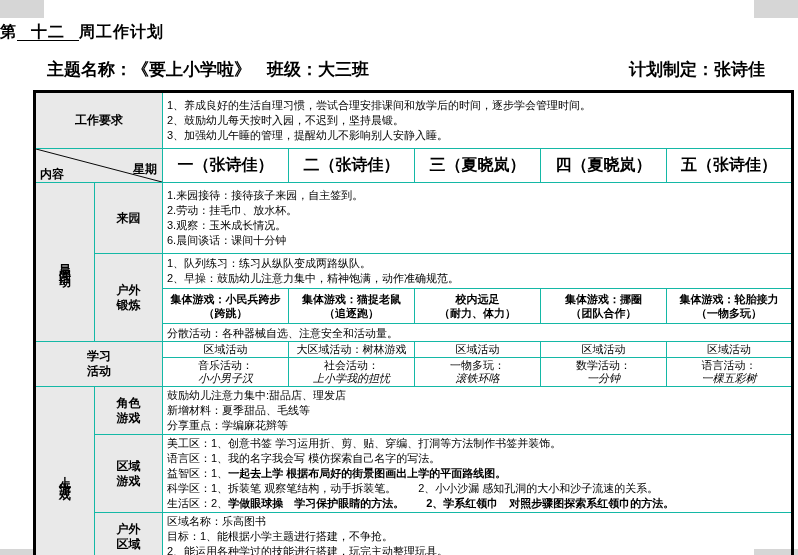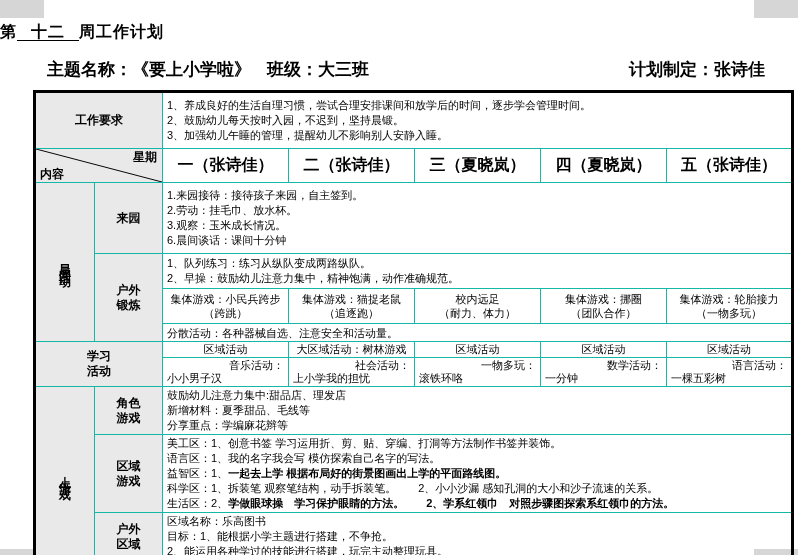--- a/index.html
+++ b/index.html
@@ -49,29 +49,29 @@
   td.lbl {
     background:#e9e9e9; font-weight:bold; text-align:center;
     font-size:12px; padding:1px 2px;
   }
   .wrap2 { width:2.3em; margin:0 auto; line-height:15px; }
   .vtext {
     writing-mode:vertical-lr; text-orientation:upright;
     margin:0 auto; letter-spacing:4px; line-height:1;
   }
   td.dayhead { text-align:center; font-weight:bold; font-size:16px; }
-  td.game { text-align:center; font-weight:normal; padding:1px 2px; line-height:14px; }
+  td.game { text-align:center; font-weight:bold; padding:1px 2px; line-height:14px; }
   td.center { text-align:center; }
-  .act-name { display:block; text-align:left; line-height:13px; }
-  .act-type { display:block; text-align:right; line-height:13px; }
+  .act-name { display:block; text-align:center; line-height:13px;font-style:italic; }
+  .act-type { display:block; text-align:center; line-height:13px; }
   .tight li, .plain { line-height:15px; }
 
   td.diag { background:#e9e9e9; position:relative; padding:0; }
   td.diag svg { position:absolute; left:0; top:0; width:100%; height:100%; }
-  td.diag .d-top { position:absolute; right:5px; top:1px; font-weight:bold; font-size:12px; }
+  td.diag .d-top { position:absolute; right:5px; top:13px; font-weight:bold; font-size:12px; }
   td.diag .d-bot { position:absolute; left:4px; bottom:1px; font-weight:bold; font-size:12px; }
 
   .b { font-weight:bold; }
 </style>
 </head>
 <body>
 
 <div class="corner" id="c-tl"></div>
 <div class="corner" id="c-tr"></div>
 <div class="corner" id="c-bl"></div>

